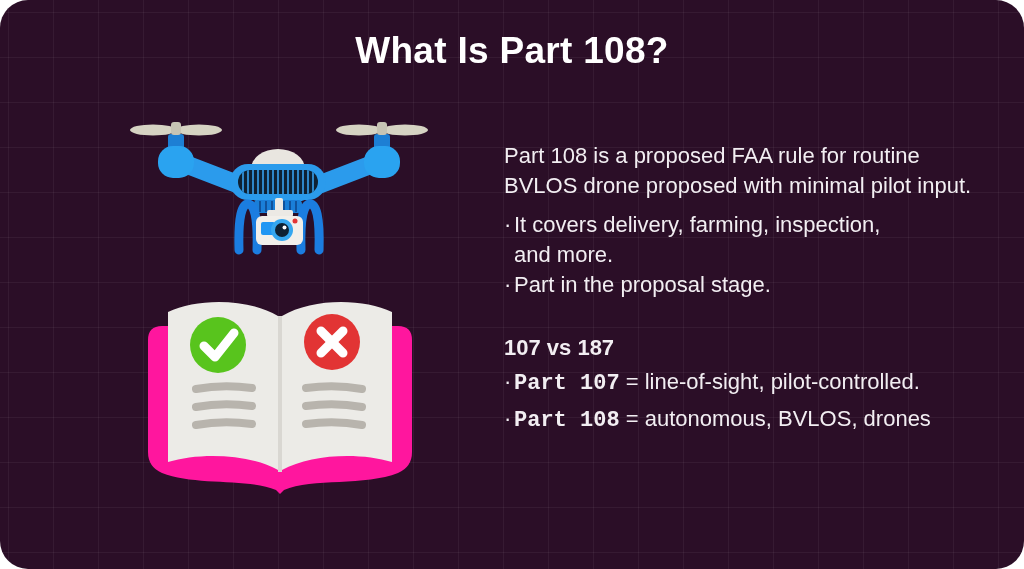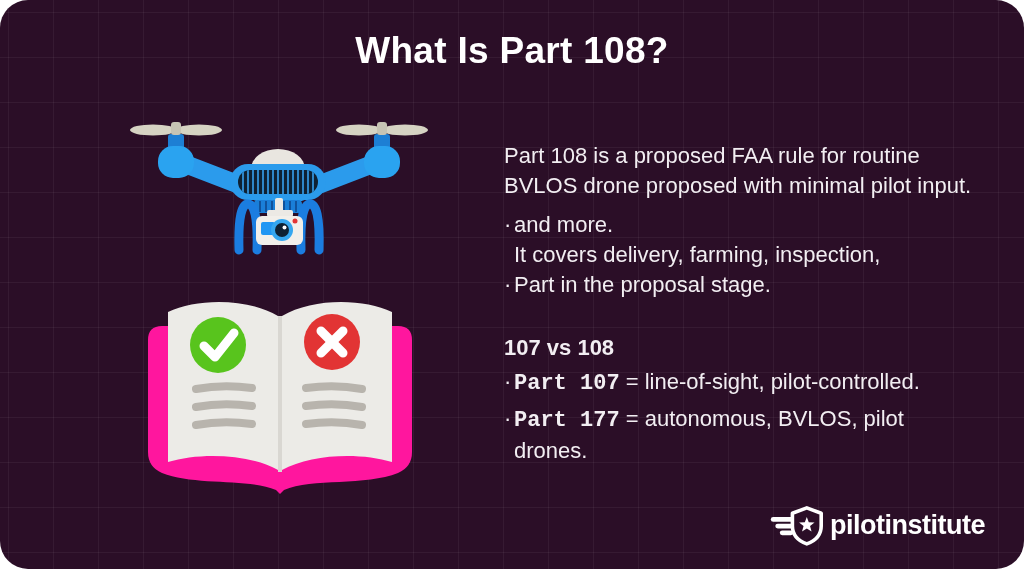--- a/index.html
+++ b/index.html
@@ -174,50 +174,37 @@
 
   <div class="content">
     <div class="para">
       <div>Part 108 is a proposed FAA rule for routine</div>
       <div>BVLOS drone proposed with minimal pilot input.</div>
     </div>
 
     <div class="bullets">
       <div class="bullet-item">
         <span class="bullet-dot">·</span>
+        <div>It covers delivery, farming, inspection,</div>
         <div>and more.</div>
-        <div>It covers delivery, farming, inspection,</div>
       </div>
       <div class="bullet-item">
         <span class="bullet-dot">·</span>
         <div>Part in the proposal stage.</div>
       </div>
     </div>
 
-    <div class="vs-heading">107 vs 108</div>
+    <div class="vs-heading">107 vs 187</div>
 
     <div class="vs-list">
       <div class="vs-item">
         <span class="bullet-dot">·</span>
         <span class="term">Part 107</span><span> = line-of-sight, pilot-controlled.</span>
       </div>
       <div class="vs-item">
         <span class="bullet-dot">·</span>
-        <span class="term">Part 177</span><span> = autonomous, BVLOS, pilot</span>
-        <div>drones.</div>
+        <span class="term">Part 108</span><span> = autonomous, BVLOS, drones</span>
       </div>
     </div>
   </div>
 
-  <div class="logo">
-    <svg width="54" height="44" viewBox="0 0 60 46">
-      <g fill="#ffffff">
-        <rect x="2" y="14" width="25" height="5.5" rx="2.75"></rect>
-        <rect x="7" y="21.5" width="20" height="5.5" rx="2.75"></rect>
-        <rect x="12" y="29" width="15" height="5.5" rx="2.75"></rect>
-      </g>
-      <path d="M42,4 L58,10 L58,24 Q58,38 42,44 Q26,38 26,24 L26,10 Z" fill="#2b0e27" stroke="#ffffff" stroke-width="4" stroke-linejoin="round"></path>
-      <polygon fill="#ffffff" points="42,14 44.2,19.9 50.6,20.2 45.6,24.2 47.3,30.3 42,26.8 36.7,30.3 38.4,24.2 33.4,20.2 39.8,19.9"></polygon>
-    </svg>
-    <span class="logo-text">pilotinstitute</span>
-  </div>
 
 </div>
 
 </body></html>

